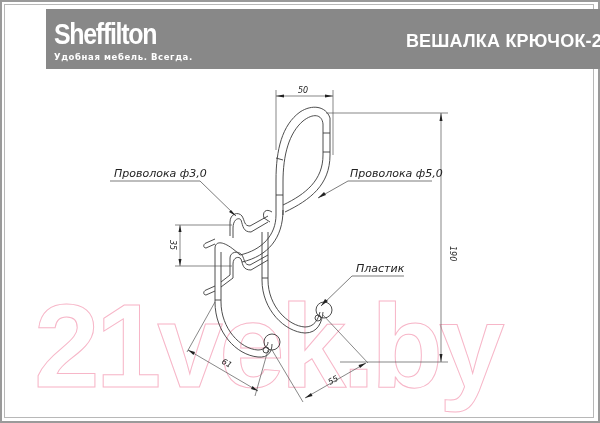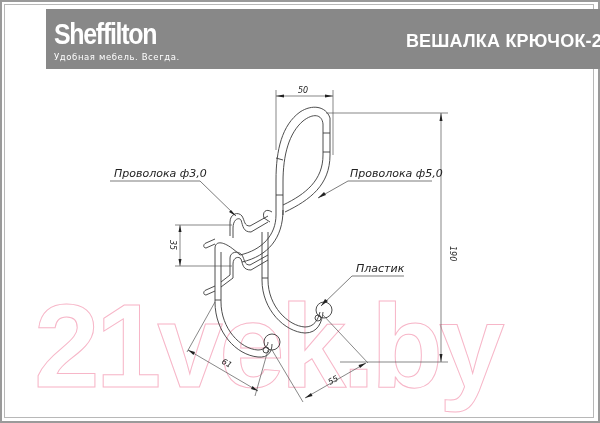--- a/index.html
+++ b/index.html
@@ -1,21 +1,21 @@
 <!DOCTYPE html>
 <html><head>
   <meta charset="utf-8">
   <style>
     html, body { margin: 0; padding: 0; background: #ffffff; }
     body { width: 600px; height: 423px; position: relative; overflow: hidden; font-family: "Liberation Sans", sans-serif; }
     .outer-frame { position: absolute; left: 0; top: 0; width: 600px; height: 423px; box-sizing: border-box; border: 2px solid #9a9a9a; background: #ffffff; }
     .inner-frame { position: absolute; left: 4px; top: 4px; width: 590px; height: 414px; box-sizing: border-box; border: 1px solid #b8b8b8; }
     .header { position: absolute; left: 10px; top: 9px; width: 580px; height: 60px; background: #888888; margin-left: 36px; }
     .logo { position: absolute; left: 8px; top: 10px; color: #ffffff; font-family: "Liberation Sans", sans-serif; font-weight: bold; font-size: 29px; letter-spacing: -1.5px; line-height: 30px; transform: scaleX(0.86); transform-origin: left top; }
-    .tagline { position: absolute; left: 8px; top: 43px; color: #ffffff; font-family: "DejaVu Sans", sans-serif; font-weight: normal; font-size: 8.5px; letter-spacing: 0.6px; }
+    .tagline { position: absolute; left: 8px; top: 43px; color: #ffffff; font-family: "DejaVu Sans", sans-serif; font-weight: bold; font-size: 8.5px; letter-spacing: 0.6px; }
     .title { position: absolute; right: 24px; top: 22px; color: #ffffff; font-family: Liberation Sans, sans-serif; font-weight: bold; font-size: 18px; letter-spacing: 0.2px; }
     svg.drawing { position: absolute; left: 0; top: 0; }
     .lbl { font-family: "DejaVu Sans", sans-serif; font-style: italic; fill: #222; }
   </style>
 </head>
 <body>
 
 <div class="outer-frame"></div>
 <div class="inner-frame"></div>
 

